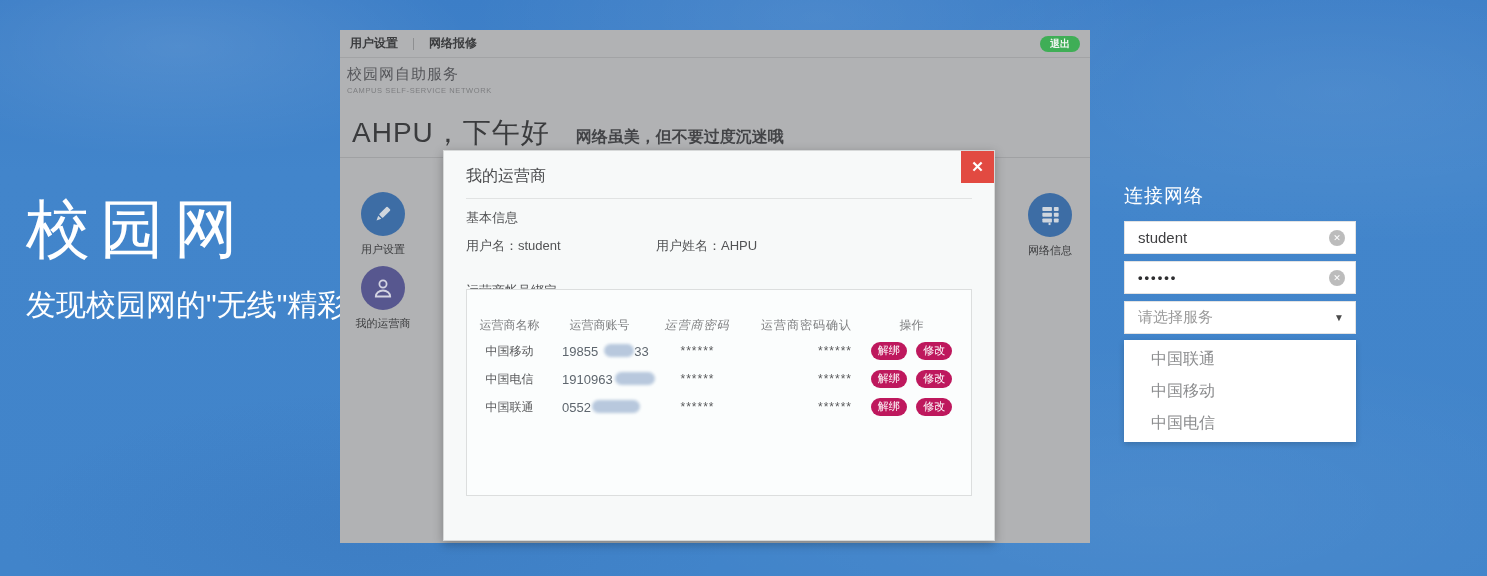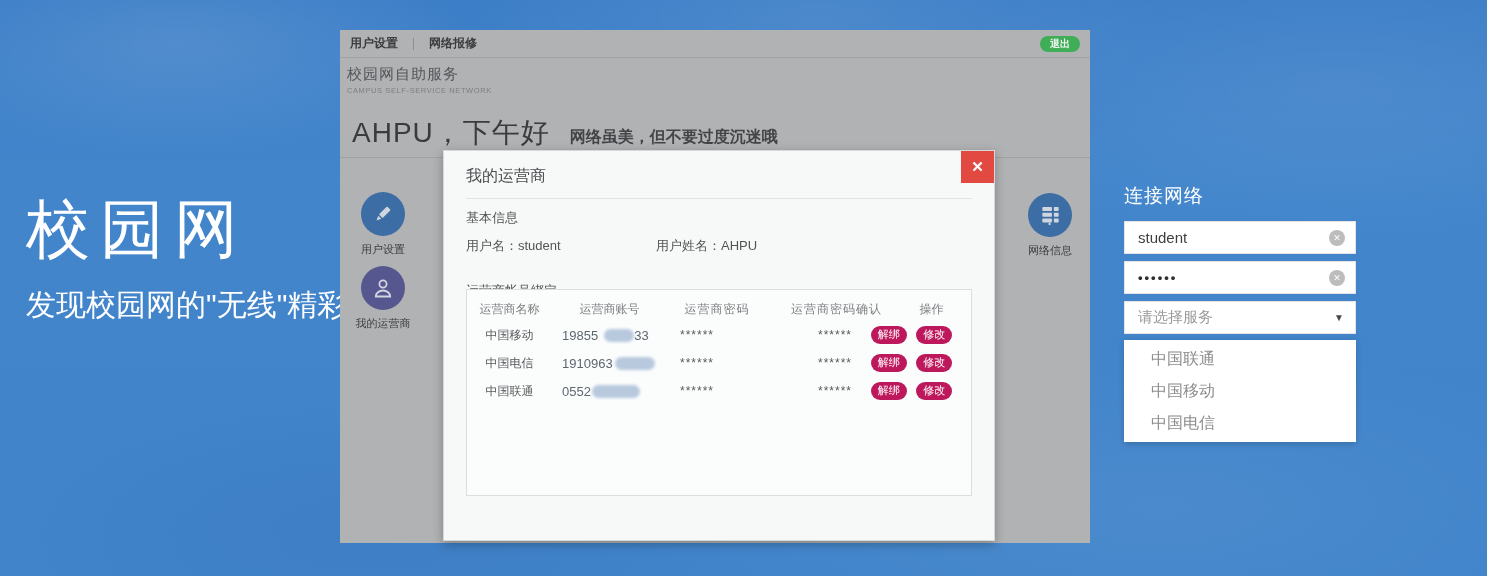--- a/index.html
+++ b/index.html
@@ -34,21 +34,21 @@
   .topbar { height:28px; border-bottom:1px solid #a2a3a5; display:flex; align-items:center; padding:0 10px; }
   .nav-item { font-size:12px; font-weight:bold; color:#3b3c3e; cursor:default; }
   .nav-sep { width:1px; height:12px; background:#8e8f91; margin:0 15px; }
   .logout-btn {
     margin-left:auto; background:#3fae56; color:#f2f6f2; font-size:10px; font-weight:bold;
     padding:2px 10px 3px; border-radius:9px; border:none; line-height:1.1;
   }
   .brand { padding:7px 7px 0; }
   .brand-title { font-size:15px; color:#55565 8; color:#55565a; letter-spacing:1px; }
   .brand-sub { font-size:7.5px; color:#7d7e80; letter-spacing:0.6px; margin-top:2px; }
-  .greeting { position:absolute; left:12px; top:84px; display:flex; align-items:baseline; gap:20px; }
+  .greeting { position:absolute; left:12px; top:84px; display:flex; align-items:baseline; gap:26px; }
   .greeting-title { font-size:28px; color:#3a3b3d; letter-spacing:1px; }
   .greeting-msg { font-size:16px; font-weight:bold; color:#434447; }
   .greet-divider { position:absolute; left:0; right:0; top:127px; height:1px; background:#a0a1a3; }
 
   .tile { position:absolute; width:76px; text-align:center; }
   .tile-circle { width:44px; height:44px; border-radius:50%; margin:0 auto; display:flex; align-items:center; justify-content:center; }
   .tile-circle.blue { background:#3d6da5; }
   .tile-circle.purple { background:#57578f; }
   .tile-label { font-size:11px; color:#3c3d3f; margin-top:6px; }
   .tile-1 { left:5px;  top:162px; }
@@ -69,28 +69,28 @@
   .modal-title { margin:15px 22px 0; font-size:16px; color:#4b4c4e; padding-bottom:11px; border-bottom:1px solid #e1e3e3; }
   .section-label { margin:10px 22px 0; font-size:13px; color:#525355; }
   .info-row { margin:10px 22px 0; display:flex; font-size:13px; color:#525355; }
   .info-pair.first { width:190px; }
   .bind-label { margin:27px 22px 0; font-size:13px; color:#525355; }
   .bind-table {
     position:absolute; left:22px; top:138px; width:506px; height:207px;
     border:1px solid #dcdede; background:#fbfdfd; font-size:12px;
   }
   .t-row { display:flex; align-items:center; height:28px; color:#58595b; }
-  .t-row.head { height:24px; margin-top:7px; color:#7c7d7f;gap:10px; }
+  .t-row.head { height:24px; margin-top:23px; color:#7c7d7f; }
   .c-name { width:85px; text-align:center; }
   .c-account { width:95px; padding-left:10px; }
-  .c-pass { width:100px; text-align:center; letter-spacing:1px; }
+  .c-pass { width:100px; text-align:center; letter-spacing:1px;font-style:italic; }
   .c-confirm { width:105px; text-align:right; letter-spacing:1px; }
   .c-actions { flex:1; text-align:center; }
   .t-row.head .c-account { padding-left:0; text-align:center; }
-  .account-val { display:flex; align-items:center; font-size:13px; color:#5e666e;gap:8px; }
+  .account-val { display:flex; align-items:flex-start; font-size:13px; color:#5e666e;gap:8px; }
   .smudge { height:13px; border-radius:7px; background:rgba(148,172,205,0.65); filter:blur(1.5px); flex:none; }
   .smudge.s1 { width:30px; margin:0 -8px 0 -2px; }
   .smudge.s2 { width:40px; margin-left:-6px; }
   .smudge.s3 { width:48px; margin-left:-7px; }
   .pill {
     display:inline-block; min-width:34px; padding:2px 7px 3px; border-radius:10px;
     background:#be185d; color:#ffffff; font-size:11px; margin:0 3px; border:none; line-height:1.2; cursor:pointer;
   }
 
   

